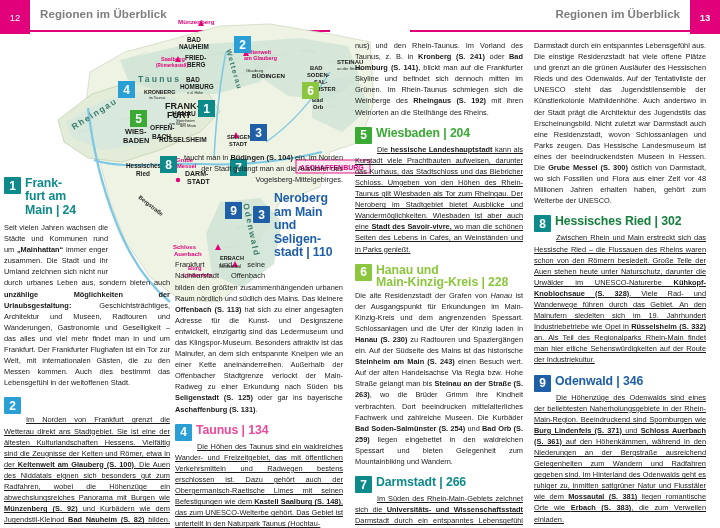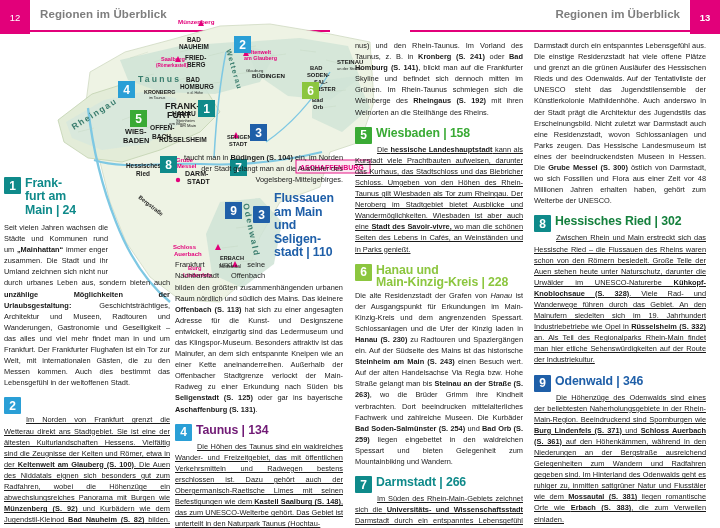--- a/index.html
+++ b/index.html
@@ -226,44 +226,44 @@
   </div>
 
   <div class="col col2">
     <p style="text-align:right">
       <span>taucht man in </span><b>Büdingen (S. 104)</b><span> ein, im Norden der Stadt gelangt man an die Ausläufer des Vogelsberg-Mittelgebirges.</span>
     </p>
 
     <div class="sec sec-tall" style="margin-top:7px">
       <div class="badge" style="background:#1f5fa8;left:78px;top:14px">3</div>
       <div class="title" style="color:#1f5fa8;margin-left:99px;text-align:left">
-        <span>Flussauen</span><br>
+        <span>Neroberg</span><br>
         <span>am Main</span><br>
         <span>und Seligen-</span><br>
         <span>stadt | 110</span>
       </div>
     </div>
 
     <p style="margin-top:0">
       <span class="wrapfloat2"></span><span>Frankfurt und seine Nachbarstadt Offenbach bilden den größten zusammenhängenden urbanen Raum nördlich und südlich des Mains. Das kleinere </span><b>Offenbach (S. 113)</b><span> hat sich zu einer angesagten Adresse für die Kunst- und Designszene entwickelt, einzigartig sind das Ledermuseum und das Klingspor-Museum. Besonders attraktiv ist das Mainufer, an dem sich entspannte Kneipen wie an einer Kette aneinanderreihen. Außerhalb der Offenbacher Stadtgrenze verlockt der Main-Radweg zu einer Erkundung nach Süden bis </span><b>Seligenstadt (S. 125)</b><span> oder gar ins bayerische </span><b>Aschaffenburg (S. 131)</b><span>.</span>
     </p>
 
     <div class="sec">
       <div class="badge" style="background:#2a9fd6">4</div>
-      <div class="title" style="color:#701a75">Taunus | 134</div>
+      <div class="title" style="color:#ec4899">Taunus | 134</div>
     </div>
     <p class="sec-body"><span>Die Höhen des Taunus sind ein waldreiches Wander- und Freizeitgebiet, das mit öffentlichen Verkehrsmitteln und Radwegen bestens erschlossen ist. Dazu gehört auch der Obergermanisch-Raetische Limes mit seinen Befestigungen wie dem </span><b>Kastell Saalburg (S. 148)</b><span>, das zum UNESCO-Welterbe gehört. Das Gebiet ist unterteilt in den Naturpark Taunus (Hochtau-</span></p>
   </div>
 
   <div class="col col3">
     <p><span>nus) und den Rhein-Taunus. Im Vorland des Taunus, z. B. in </span><b>Kronberg (S. 241)</b><span> oder </span><b>Bad Homburg (S. 141)</b><span>, blickt man auf die Frankfurter Skyline und befindet sich dennoch mitten im Grünen. Im Rhein-Taunus schmiegen sich die Weinberge des </span><b>Rheingaus (S. 192)</b><span> mit ihren Weinorten an die Steilhänge des Rheins.</span></p>
 
     <div class="sec">
       <div class="badge" style="background:#3aaa35">5</div>
-      <div class="title" style="color:#3aaa35">Wiesbaden | 158</div>
+      <div class="title" style="color:#3aaa35">Wiesbaden | 204</div>
     </div>
     <p class="sec-body"><span>Die </span><b>hessische Landeshauptstadt</b><span> kann als Kurstadt viele Prachtbauten aufweisen, darunter das Kurhaus, das Stadtschloss und das Biebricher Schloss. Umgeben von den Höhen des Rhein-Taunus gilt Wiesbaden als Tor zum Rheingau. Der Neroberg im Stadtgebiet bietet Ausblicke und Wandermöglichkeiten. Wiesbaden ist aber auch eine </span><b>Stadt des Savoir-vivre,</b><span> wo man die schönen Seiten des Lebens in Cafés, an Weinständen und in Parks genießt.</span></p>
 
     <div class="sec" style="min-height:26px">
       <div class="badge" style="background:#8cc63f">6</div>
       <div class="title" style="color:#8cc63f;line-height:12.8px">
         <span>Hanau und</span><br>
         <span>Main-Kinzig-Kreis | 228</span>
       </div>
     </div>

